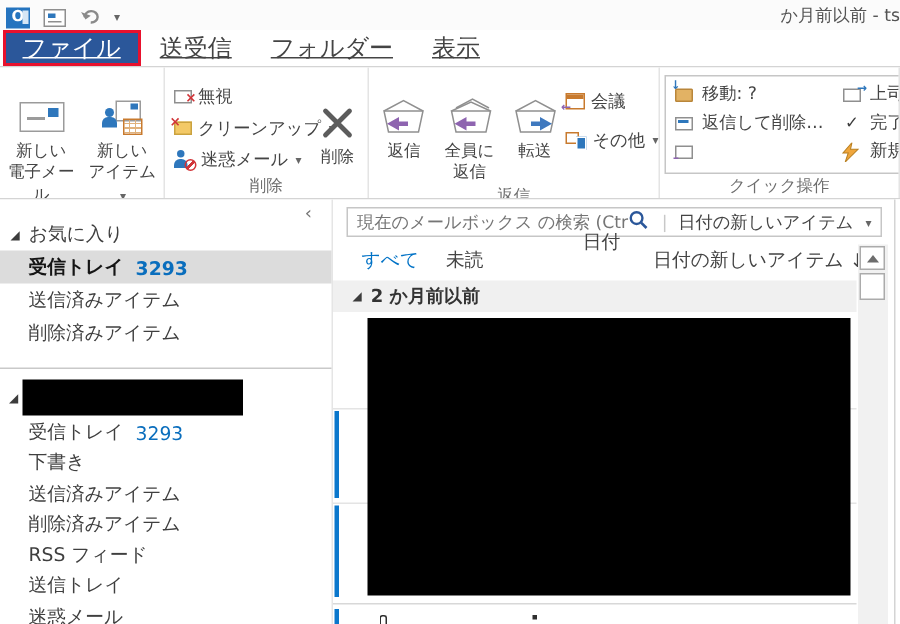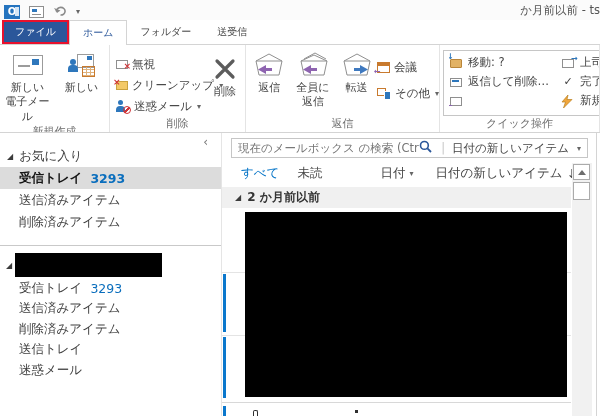--- a/index.html
+++ b/index.html
@@ -14,31 +14,31 @@
   .ol-logo i { position:absolute; right:1px; top:2px; width:4px; height:9px; background:#d6e6f5; }
   .qat-card { width:15px; height:12px; border:1px solid #8f8f8f; background:#fff; position:relative; }
   .qat-card b { position:absolute; left:2px; top:2px; width:5px; height:3px; background:#2e77bc; }
   .qat-card i { position:absolute; left:2px; bottom:2px; width:9px; height:1px; background:#8f8f8f; }
   .qat-dd { font-size:8px; color:#666; }
   .win-title { position:absolute; right:0; top:3px; font-size:11.5px; color:#535353; white-space:nowrap; }
 
   
   .tabs { height:25px; display:flex; align-items:stretch; background:#fff;
           border-bottom:1px solid #d4d4d4; padding-left:2px; }
-  .tab { padding:0 13px; display:flex; align-items:center; font-size:10px; color:#444; white-space:nowrap; }
+  .tab { padding:0 13px; display:flex; align-items:center; font-size:16px; color:#444; white-space:nowrap;text-decoration:underline; }
   .tab-file { background:#2b579a; color:#fff; border:2px solid #e8112d; padding:0 11px; }
   .tab-active { background:#fff; border:1px solid #d4d4d4; border-bottom:none; color:#2b579a; margin-bottom:-1px; }
 
   
   .ribbon { height:88px; display:flex; background:#fff; border-bottom:1px solid #d4d4d4; }
   .rgroup { display:flex; flex-direction:column; border-right:1px solid #e4e4e4; overflow:hidden; }
   .rg-body { flex:1; display:flex; }
   .rg-label { font-size:11px; color:#6d6d6d; text-align:center; padding:0 0 3px; height:16px; }
   .bigbtn { display:flex; flex-direction:column; align-items:center; padding-top:4px;
-            font-size:11px; color:#444; line-height:1.3; text-align:center; }
+            font-size:11px; color:#444; line-height:1.3; text-align:center;margin-top:13px; }
   .bigbtn .ic { height:32px; display:flex; align-items:center; justify-content:center; }
   .smallcol { display:flex; flex-direction:column; padding-top:11px; gap:4px; }
   .smallbtn { display:flex; align-items:center; gap:4px; font-size:11.5px; color:#444;
               height:17px; white-space:nowrap; }
   .dd { font-size:8px; color:#666; margin-left:1px; }
 
   
   .ic-newmail { width:30px; height:20px; background:#fff; border:1px solid #9b9b9b; position:relative; }
   .ic-newmail i { position:absolute; left:4px; top:9px; width:12px; height:2px; background:#9b9b9b; }
   .ic-newmail b { position:absolute; right:3px; top:3px; width:7px; height:6px; background:#2e77bc; }
@@ -98,21 +98,21 @@
 
   .listpane { width:375px; position:relative; border-right:1px solid #d4d4d4; flex:none; }
   .searchbox { position:absolute; top:5px; left:9px; width:357px; height:20px; border:1px solid #c6c6c6;
                display:flex; align-items:center; padding:0 6px; font-size:11.5px; background:#fff; }
   .searchbox input { flex:1; border:none; outline:none; font:inherit; color:#767676; background:transparent; min-width:0; }
   .scope-sep { color:#c8c8c8; margin:0 7px 0 9px; }
   .scope { color:#444; white-space:nowrap; }
   .filterrow { position:absolute; top:29px; left:19px; width:340px; height:22px; display:flex; align-items:center; font-size:12.5px; }
   .f-all { color:#0072c6; } .f-unread { color:#444; margin-left:18px; }
   .f-spacer { flex:1; }
-  .sortby { display:flex; align-items:center; gap:3px; color:#444; }
+  .sortby { display:flex; align-items:center; gap:14px; color:#444;flex-direction:column; }
   .sortorder { display:flex; align-items:center; gap:4px; color:#444; margin-left:22px; margin-right:4px; white-space:nowrap; }
   .groupband { position:absolute; top:54px; left:0; width:349px; height:21px; background:#f0f0f0;
                display:flex; align-items:center; gap:6px; padding-left:13px; font-size:12px; font-weight:bold; color:#333; }
   .listbody { position:absolute; top:75px; left:0; width:349px; bottom:0; background:#fff; }
   .sep { position:absolute; left:0; width:100%; height:1px; background:#e4e4e4; }
   .ubar { position:absolute; left:1px; width:3px; background:#0a77cc; }
   .redact-mail { position:absolute; left:23px; top:4px; width:322px; height:185px; background:#000; }
   .clip-frag { position:absolute; left:31px; top:202px; width:5px; height:6px; border:1.5px solid #2f2f2f; border-radius:2px 2px 0 0; border-bottom:none; }
   .dot-frag { position:absolute; left:133px; top:202px; width:3px; height:3px; background:#2f2f2f; }
 
@@ -145,23 +145,23 @@
           <path d="M1 3 L4 8 L7.5 5.5 Z" fill="#8a8a8a"></path>
         </svg>
     </span>
     <span class="qat-dd">▾</span>
   </div>
   <span class="win-title">か月前以前 - ts</span>
 </div>
 
 <div class="tabs">
   <span class="tab tab-file">ファイル</span>
-  <span class="tab tab-active">ホーム</span>
+  <span class="tab">送受信</span>
   <span class="tab">フォルダー</span>
-  <span class="tab">送受信</span>
+  <span class="tab">表示</span>
 </div>
 
 <div class="ribbon">
 
   <div class="rgroup" style="width:110px;">
     <div class="rg-body" style="justify-content:center; gap:2px;">
       <div class="bigbtn" style="width:52px;">
         <span class="ic">
             <span class="ic-newmail">
               <i></i>
@@ -175,20 +175,21 @@
         <span class="ic">
             <span class="ic-newitems">
               <span class="card"></span>
               <span class="bsq"></span>
               <span class="head"></span>
               <span class="bod"></span>
               <span class="grid"></span>
             </span>
           </span>
         <span>新しい</span>
+        <span><span>アイテム</span> <span class="dd">▾</span></span>
       </div>
     </div>
     <div class="rg-label">新規作成</div>
   </div>
 
   <div class="rgroup" style="width:136px;">
     <div class="rg-body">
       <div class="smallcol" style="padding-left:6px; width:98px;">
         <div class="smallbtn">
           <span class="env-s">
@@ -353,24 +354,30 @@
     <div class="account-row">
       <span class="tri">◢</span>
       <span class="redact-acct"></span>
     </div>
 
     <div class="nav-item f2">
       <span>受信トレイ</span>
       <span class="count">3293</span>
     </div>
     <div class="nav-item f2">
+      <span>下書き</span>
+    </div>
+    <div class="nav-item f2">
       <span>送信済みアイテム</span>
     </div>
     <div class="nav-item f2">
       <span>削除済みアイテム</span>
+    </div>
+    <div class="nav-item f2">
+      <span>RSS フィード</span>
     </div>
     <div class="nav-item f2">
       <span>送信トレイ</span>
     </div>
     <div class="nav-item f2">
       <span>迷惑メール</span>
     </div>
   </div>
 
   <div class="listpane">

